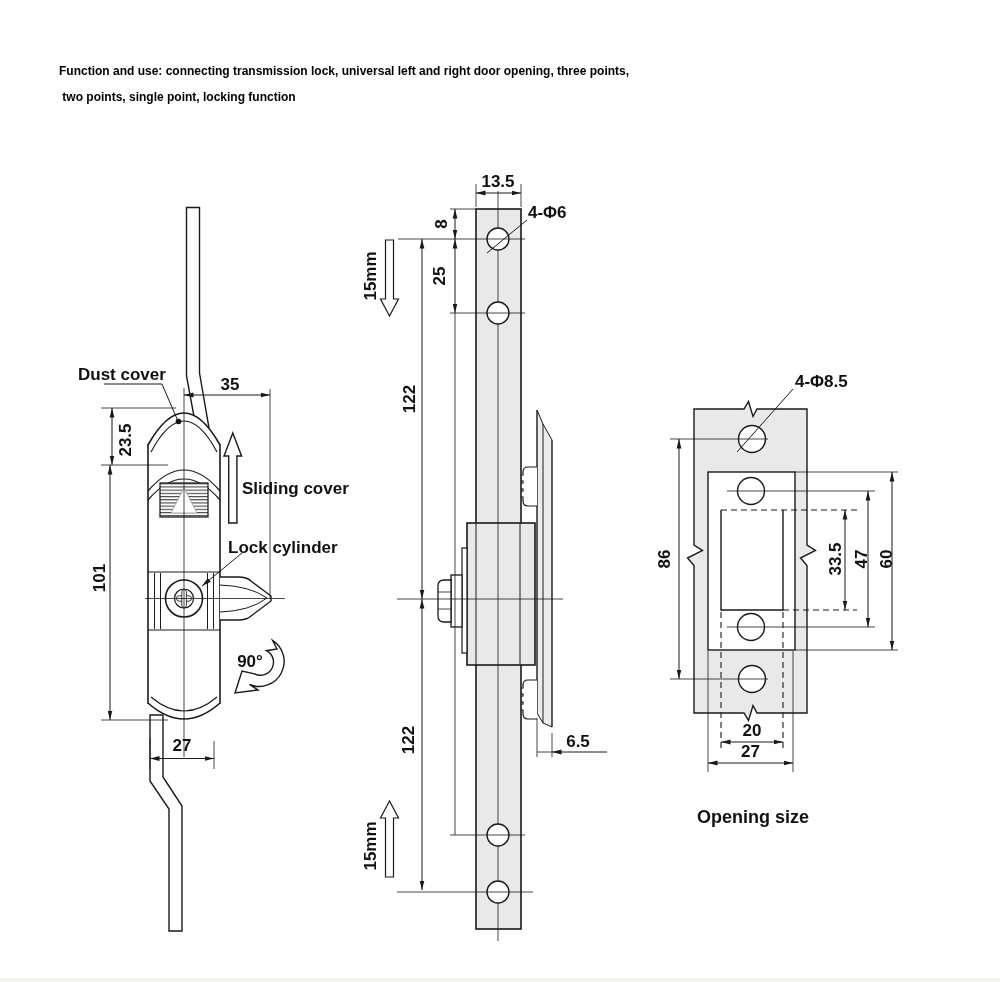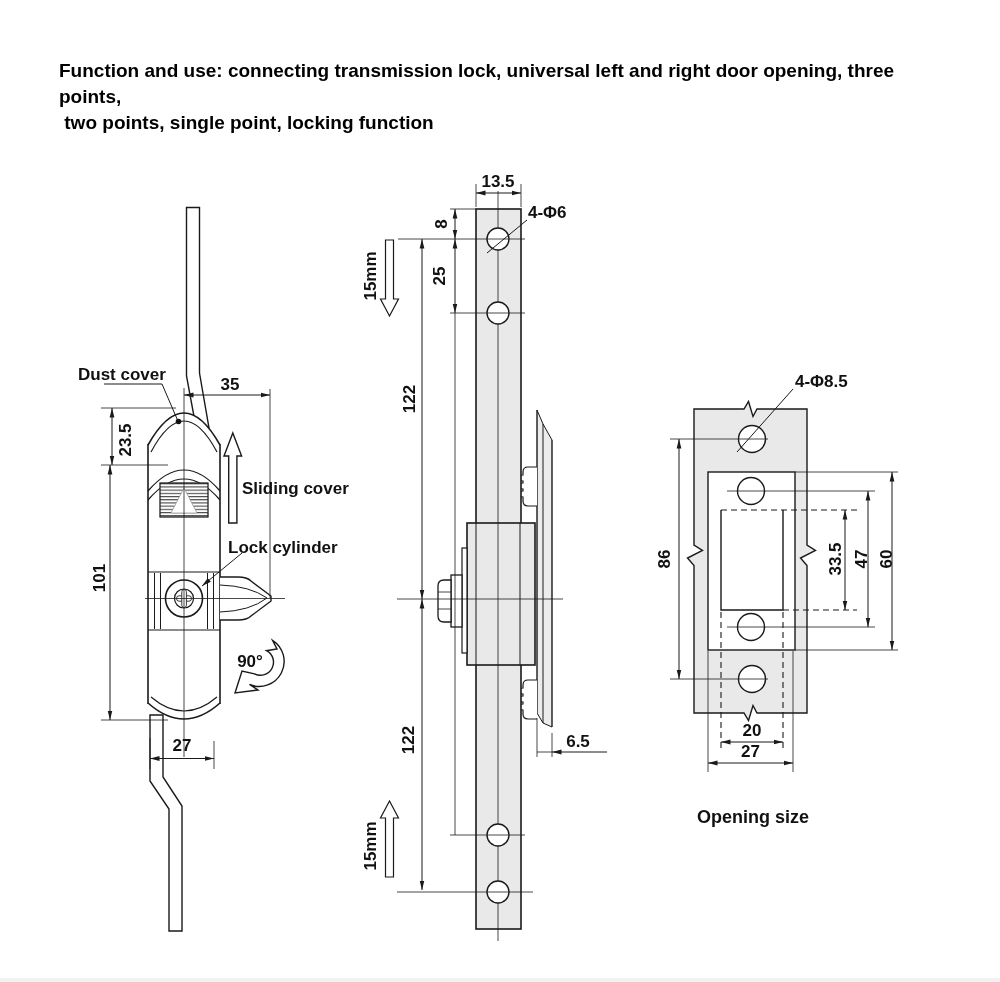--- a/index.html
+++ b/index.html
@@ -1,19 +1,19 @@
 <!DOCTYPE html>
 <html><head>
 <meta charset="utf-8">
 <style>
   html,body{margin:0;padding:0;background:#fff;}
   #stage{position:relative;width:1000px;height:982px;background:#ffffff;overflow:hidden;
          font-family:"Liberation Sans","DejaVu Sans",sans-serif;}
   #header-text{position:absolute;left:59px;top:58px;width:890px;
-               font-size:19px;font-weight:bold;line-height:26px;color:#000;
+               font-size:12px;font-weight:bold;line-height:26px;color:#000;
                white-space:pre-wrap;}
   #drawing{position:absolute;left:0;top:0;}
   #footer-bar{position:absolute;left:0;bottom:0;width:100%;height:4px;background:#f2f2ee;}
   svg text{fill:#111;font-family:"Liberation Sans","DejaVu Sans",sans-serif;
            font-size:17px;font-weight:bold;}
   svg text.cap{font-size:18px;}
   .ln{stroke:#1a1a1a;fill:none;}
   .w16{stroke-width:1.6;} .w14{stroke-width:1.4;} .w12{stroke-width:1.2;}
   .w10{stroke-width:1;} .w08{stroke-width:0.8;}
   .dim{stroke:#1a1a1a;stroke-width:1;fill:none;}

